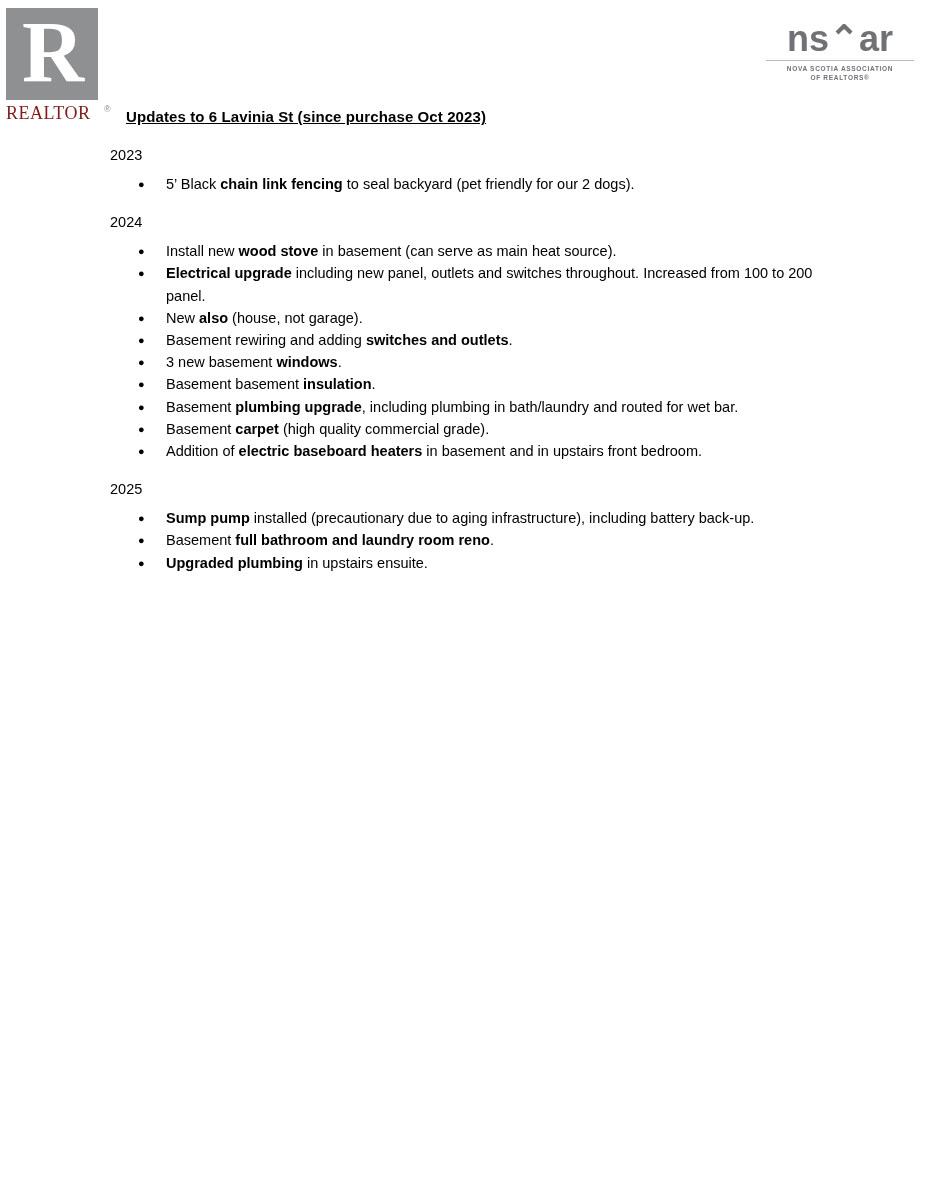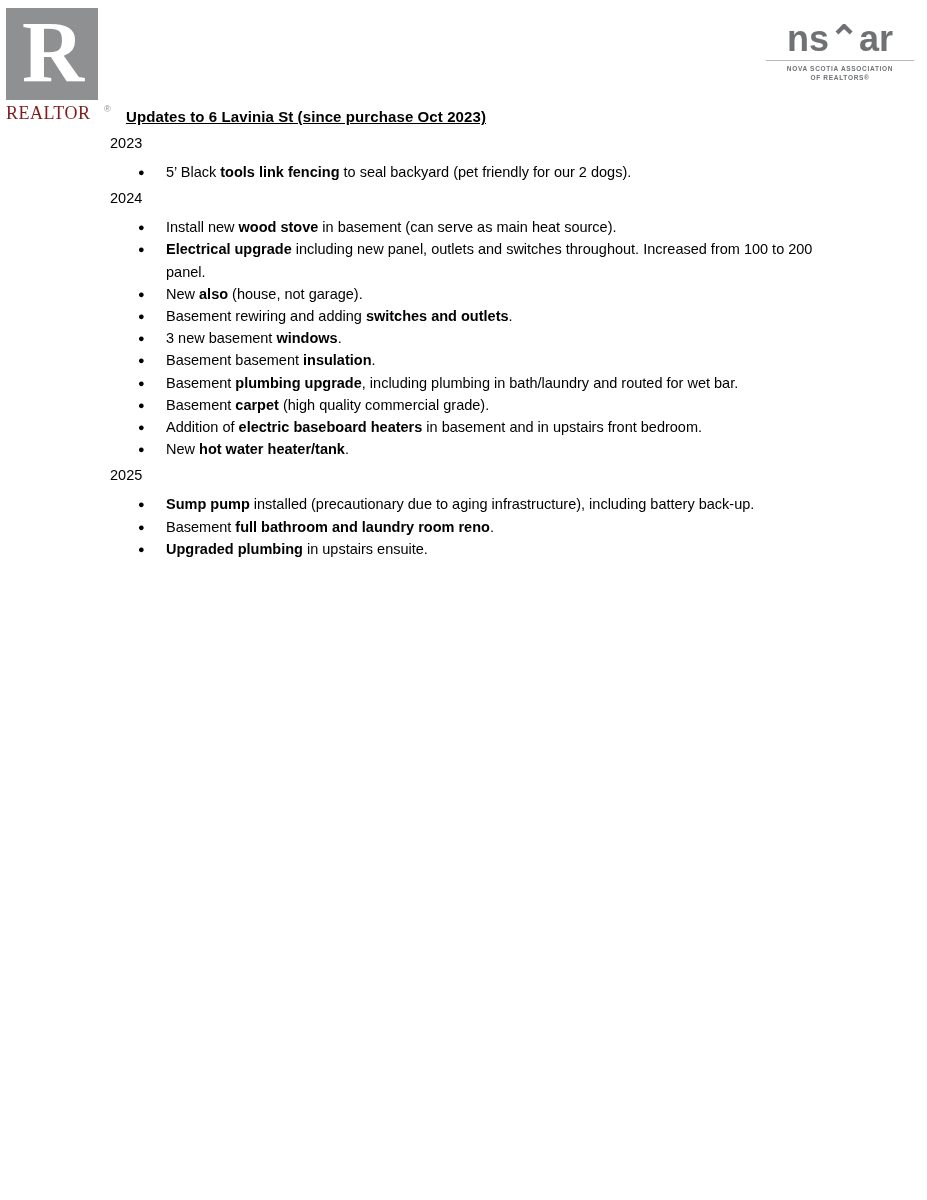--- a/index.html
+++ b/index.html
@@ -125,21 +125,21 @@
     font-size: 15px;
     font-weight: bold;
     text-decoration: underline;
     line-height: 22px;
     margin: 0 0 0 16px;
     letter-spacing: 0.1px;
   }
   .year {
     font-size: 14.5px;
     line-height: 20px;
-    margin-top: 5px;
+    margin-top: 17px;
     margin-bottom: 0;
   }
   ul.items {
     list-style: none;
     margin: 8px 0 0 0;
     padding: 0;
   }
   ul.items li {
     position: relative;
     padding-left: 56px;
@@ -179,34 +179,33 @@
     <div class="nsar-rule"></div>
     <div class="nsar-sub1">NOVA SCOTIA ASSOCIATION</div>
     <div class="nsar-sub2">OF REALTORS®</div>
   </div>
 
   <div class="doc">
     <div class="doc-title">Updates to 6 Lavinia St (since purchase Oct 2023)</div>
     <div id="sections">
         <div class="year">2023</div>
         <ul class="items">
-          <li><span>5’ Black </span><span class="b">tools link fencing</span><span> to seal backyard (pet friendly for our 2 dogs).</span></li>
+          <li><span>5’ Black </span><span class="b">chain link fencing</span><span> to seal backyard (pet friendly for our 2 dogs).</span></li>
         </ul>
         <div class="year">2024</div>
         <ul class="items">
           <li><span>Install new </span><span class="b">wood stove</span><span> in basement (can serve as main heat source).</span></li>
           <li><span class="b">Electrical upgrade</span><span> including new panel, outlets and switches throughout.  Increased from 100 to 200 panel.</span></li>
           <li><span>New </span><span class="b">also</span><span> (house, not garage).</span></li>
           <li><span>Basement rewiring and adding </span><span class="b">switches and outlets</span><span>.</span></li>
           <li><span>3 new basement </span><span class="b">windows</span><span>.</span></li>
           <li><span>Basement basement </span><span class="b">insulation</span><span>.</span></li>
           <li><span>Basement </span><span class="b">plumbing upgrade</span><span>, including plumbing in bath/laundry and routed for wet bar.</span></li>
           <li><span>Basement </span><span class="b">carpet</span><span> (high quality commercial grade).</span></li>
           <li><span>Addition of </span><span class="b">electric baseboard heaters</span><span> in basement and in upstairs front bedroom.</span></li>
-          <li><span>New </span><span class="b">hot water heater/tank</span><span>.</span></li>
         </ul>
         <div class="year">2025</div>
         <ul class="items">
           <li><span class="b">Sump pump</span><span> installed (precautionary due to aging infrastructure), including battery back-up.</span></li>
           <li><span>Basement </span><span class="b">full bathroom and laundry room reno</span><span>.</span></li>
           <li><span class="b">Upgraded plumbing</span><span> in upstairs ensuite.</span></li>
         </ul>
       </div>
   </div>
 

